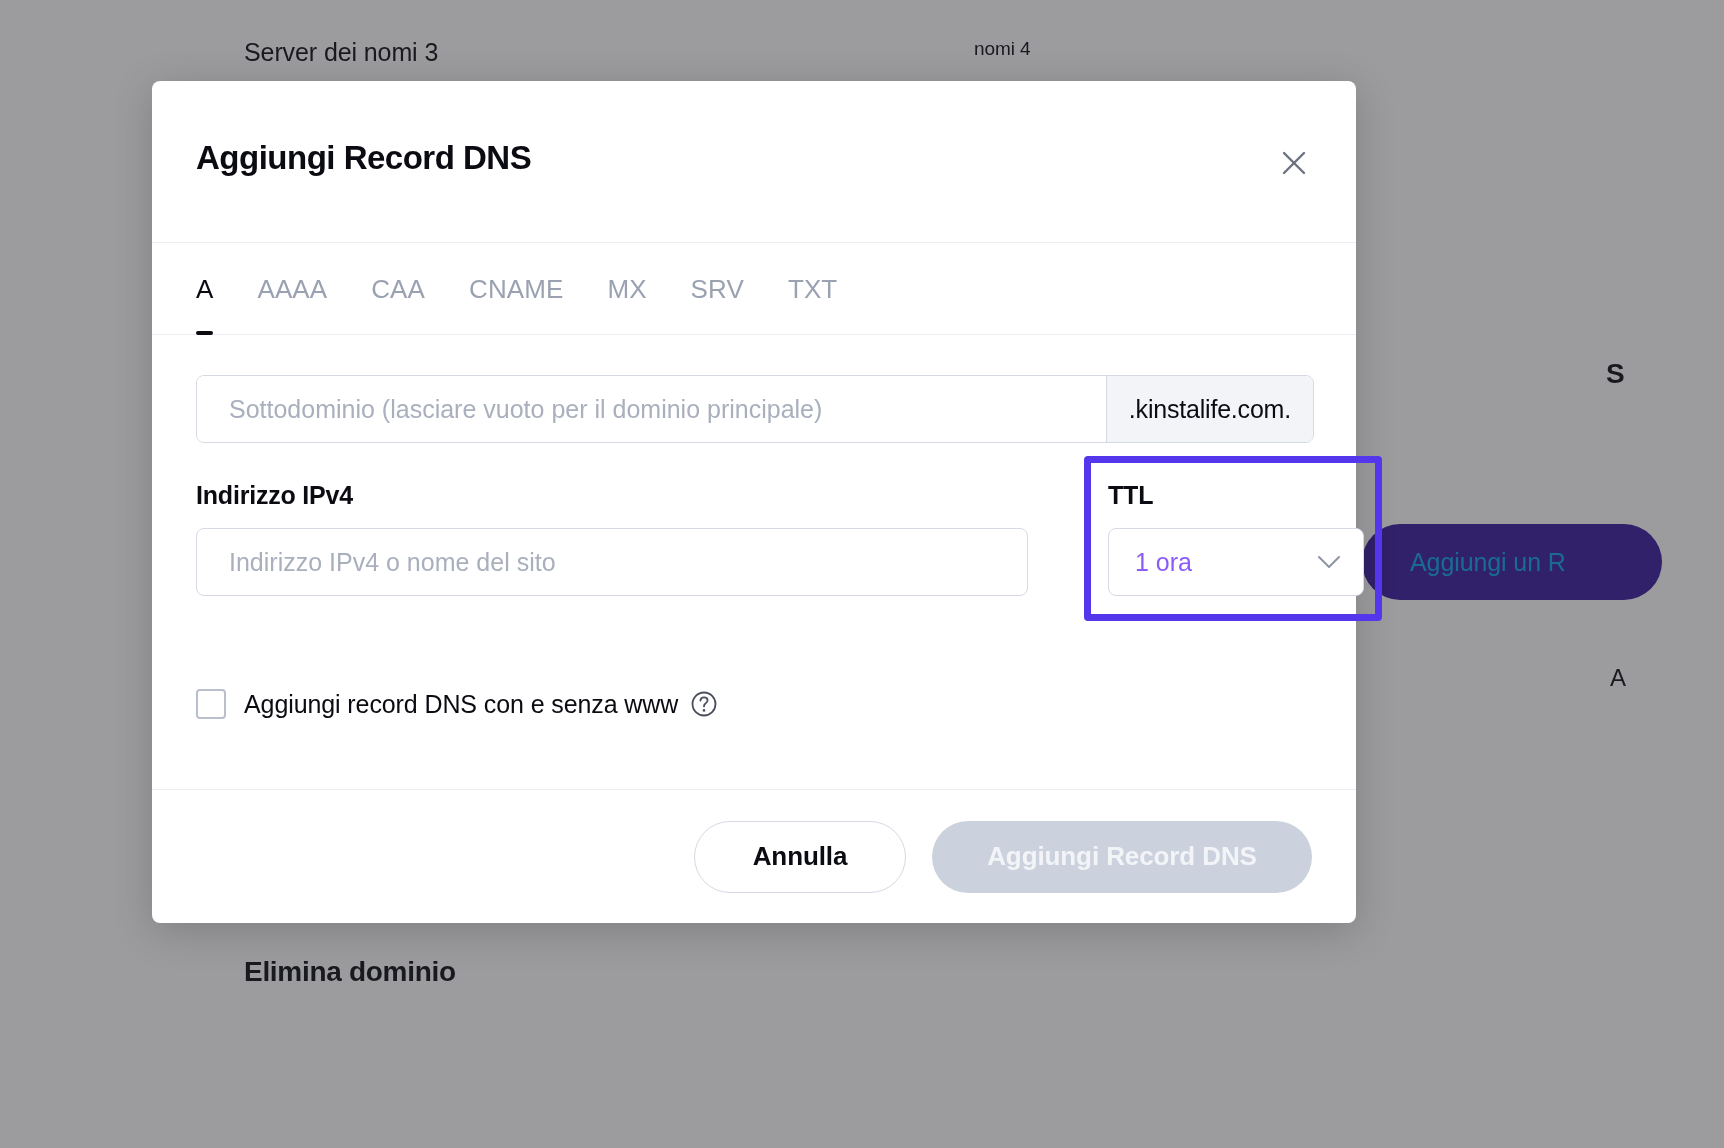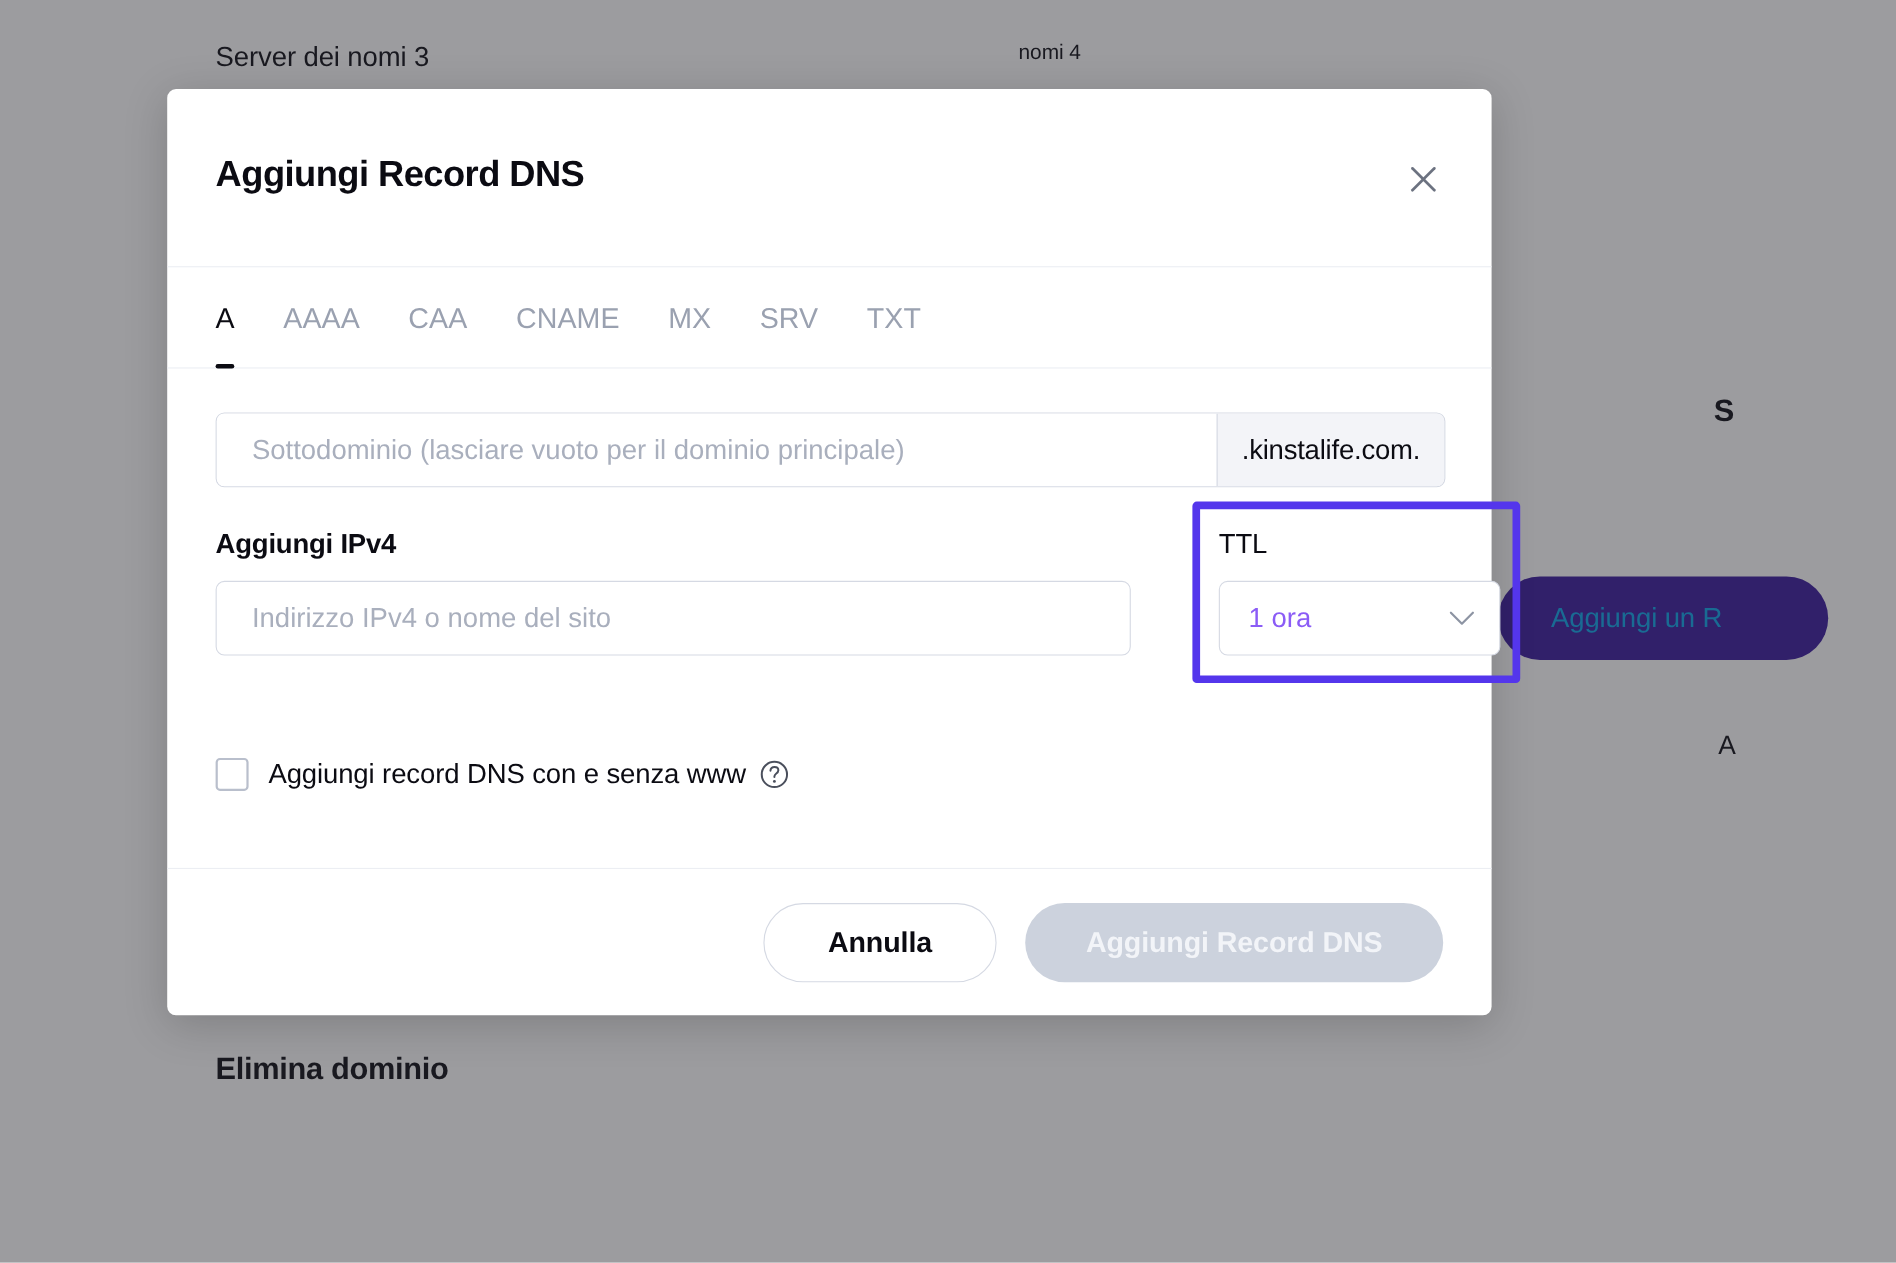--- a/index.html
+++ b/index.html
@@ -42,20 +42,21 @@
   }
 
   .bg-card-a { left: 138px; top: 0px;    width: 1586px; height: 208px; }
   .bg-card-b { left: 138px; top: 228px;  width: 1586px; height: 690px; }
   .bg-card-c { left: 138px; top: 924px;  width: 1586px; height: 224px; }
 
   .bg-text {
     position: absolute;
     color: #0e0e15;
     white-space: nowrap;
+    margin-left: 48px;
   }
 
   .bg-ns3 {
     left: 196px; top: 38px;
     font-size: 25px;
     font-weight: 400;
     letter-spacing: -0.1px;
   }
   .bg-ns4 {
     left: 926px; top: 38px;
@@ -295,21 +296,21 @@
 
   .ttl-group {
     position: absolute;
     left: 912px;
     top: 0px;
     width: 256px;
   }
 
   .ttl-label {
     font-size: 25px;
-    font-weight: 400;
+    font-weight: 700;
     color: #0b0b12;
     letter-spacing: -0.2px;
     margin-bottom: 18px;
   }
 
   .ttl-select {
     position: relative;
     width: 256px;
     height: 68px;
     border: 1px solid #d5d9e3;
@@ -459,21 +460,21 @@
 
 
       <div class="host-row">
         <input class="host-input" type="text" placeholder="Sottodominio (lasciare vuoto per il dominio principale)" style="">
         <div class="host-suffix">.kinstalife.com.</div>
       </div>
 
       <div class="row2">
 
         <div class="ipv4-group">
-          <div class="field-label">Aggiungi IPv4</div>
+          <div class="field-label">Indirizzo IPv4</div>
           <input class="ipv4-input" type="text" placeholder="Indirizzo IPv4 o nome del sito" style="">
         </div>
 
         <div class="ttl-highlight"></div>
 
         <div class="ttl-group">
           <div class="ttl-label">TTL</div>
 
           <div class="ttl-select">
             <span>1 ora</span>

